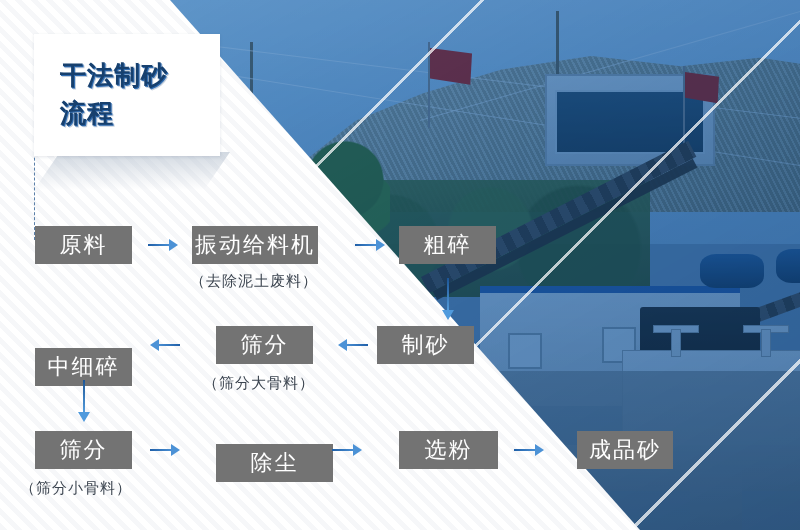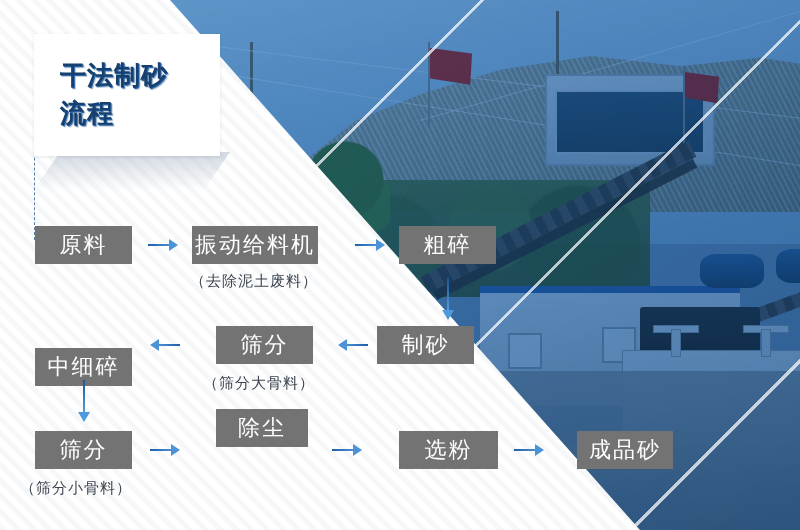--- a/index.html
+++ b/index.html
@@ -376,21 +376,21 @@
     <div class="shaft"></div>
       <div class="head"></div>
   </div>
 
   <div class="box" style="left:35px;  top:431px; width:97px;">筛分</div>
   <div class="sub" style="left:20px;  top:479px;">（筛分小骨料）</div>
   <div class="arrow-h" style="left:150px; top:442px; width:30px;">
     <div class="shaft"></div>
       <div class="head"></div>
   </div>
-  <div class="box" style="left:216px; top:409px; width:92px;">除尘</div>
+  <div class="box" style="left:216px; top:444px; width:117px;">除尘</div>
   <div class="arrow-h" style="left:332px; top:442px; width:30px;">
     <div class="shaft"></div>
       <div class="head"></div>
   </div>
   <div class="box" style="left:399px; top:431px; width:99px;">选粉</div>
   <div class="arrow-h" style="left:514px; top:442px; width:30px;">
     <div class="shaft"></div>
       <div class="head"></div>
   </div>
   <div class="box" style="left:577px; top:431px; width:96px;">成品砂</div>

